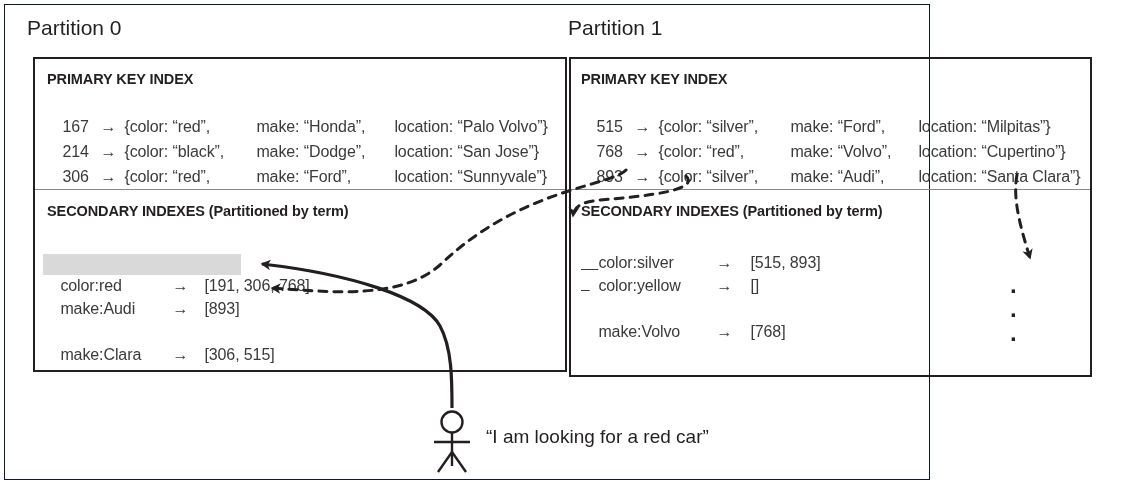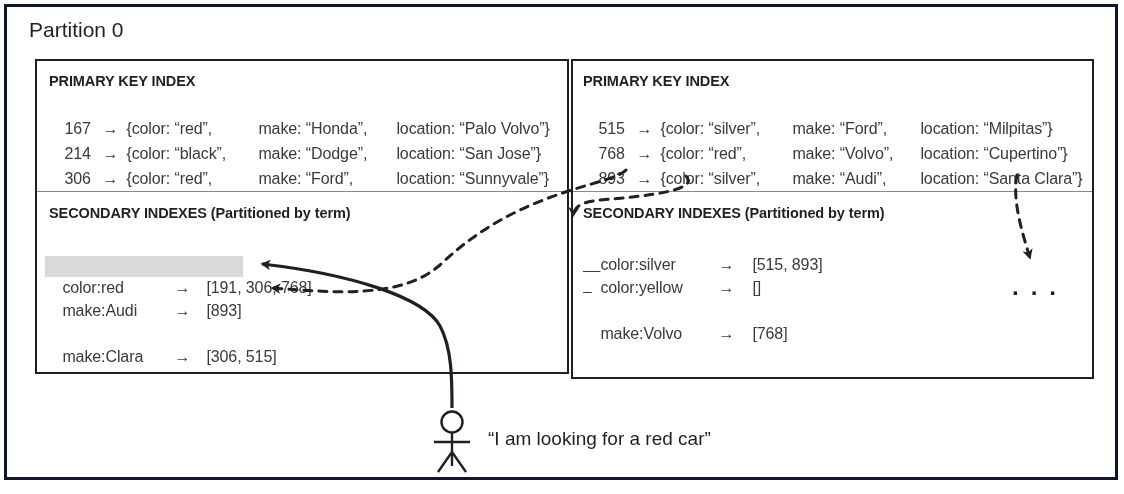--- a/index.html
+++ b/index.html
@@ -2,22 +2,22 @@
 <html><head>
 <meta charset="utf-8">
 <style>
   html,body{margin:0;padding:0;background:#ffffff;}
   body{
     width:1124px;height:494px;position:relative;overflow:hidden;
     font-family:"Liberation Sans","DejaVu Sans",sans-serif;
     color:#231f20;
   }
   #frame{
-    position:absolute;left:4px;top:4px;width:1114px;height:476px;
-    border:3px solid #0f172a;background:#fff;box-sizing:border-box;
+    position:absolute;left:4px;top:4px;width:926px;height:476px;
+    border:1px solid #0f172a;background:#fff;box-sizing:border-box;
   }
   .partition-title{
     position:absolute;font-size:21px;font-weight:400;color:#231f20;
     letter-spacing:0px;white-space:nowrap;
   }
   .partition-box{
     position:absolute;border:2px solid #231f20;background:transparent;
     box-sizing:border-box;
   }
   .section-sep{
@@ -83,20 +83,21 @@
   <div class="si-row hl" style="left:38px;top:249px;width:198px;">
     <span class="term" style="width:112px">color:red</span><span class="arr" style="width:32px">→</span><span class="val">[191, 306, 768]</span>
   </div>
   <div class="si-row" style="left:38px;top:272px;width:198px;">
     <span class="term" style="width:112px">make:Audi</span><span class="arr" style="width:32px">→</span><span class="val">[893]</span>
   </div>
   <div class="si-row" style="left:38px;top:318px;width:198px;">
     <span class="term" style="width:112px">make:Clara</span><span class="arr" style="width:32px">→</span><span class="val">[306, 515]</span>
   </div>
 
+  <div class="partition-title" style="left:563px;top:11px;">Partition 1</div>
 
   <div class="partition-box" style="left:564px;top:52px;width:523px;height:320px;"></div>
 
   <div class="sec-title" style="left:576px;top:66px;">PRIMARY KEY INDEX</div>
 
   <div class="pk-row" style="left:574px;top:95px;">
     <span class="k">515</span><span class="arr">→</span><span class="c" style="width:132px">{color: “silver”,</span><span class="c" style="width:128px">make: “Ford”,</span><span class="c">location: “Milpitas”}</span>
   </div>
   <div class="pk-row" style="left:574px;top:120px;">
     <span class="k">768</span><span class="arr">→</span><span class="c" style="width:132px">{color: “red”,</span><span class="c" style="width:128px">make: “Volvo”,</span><span class="c">location: “Cupertino”}</span>

